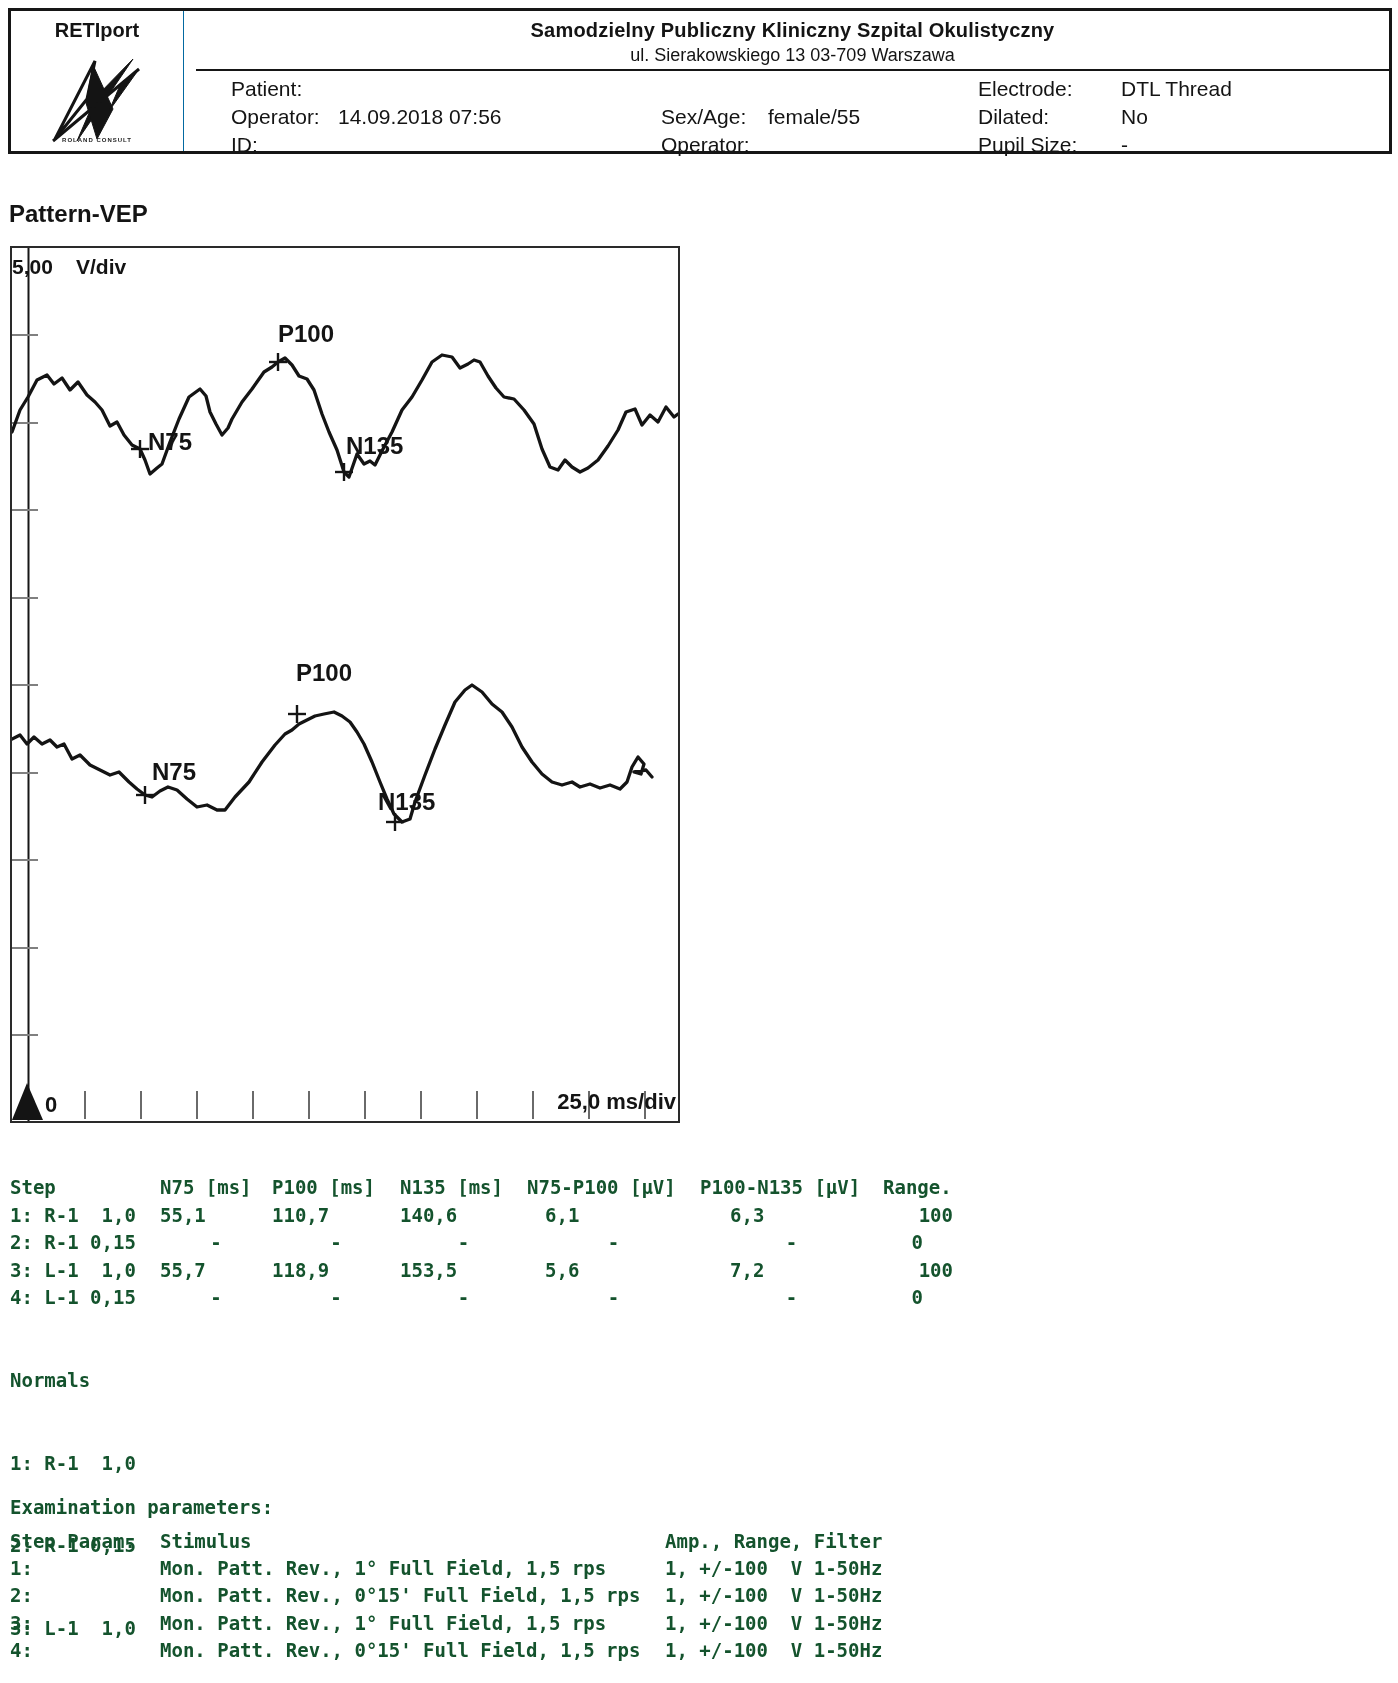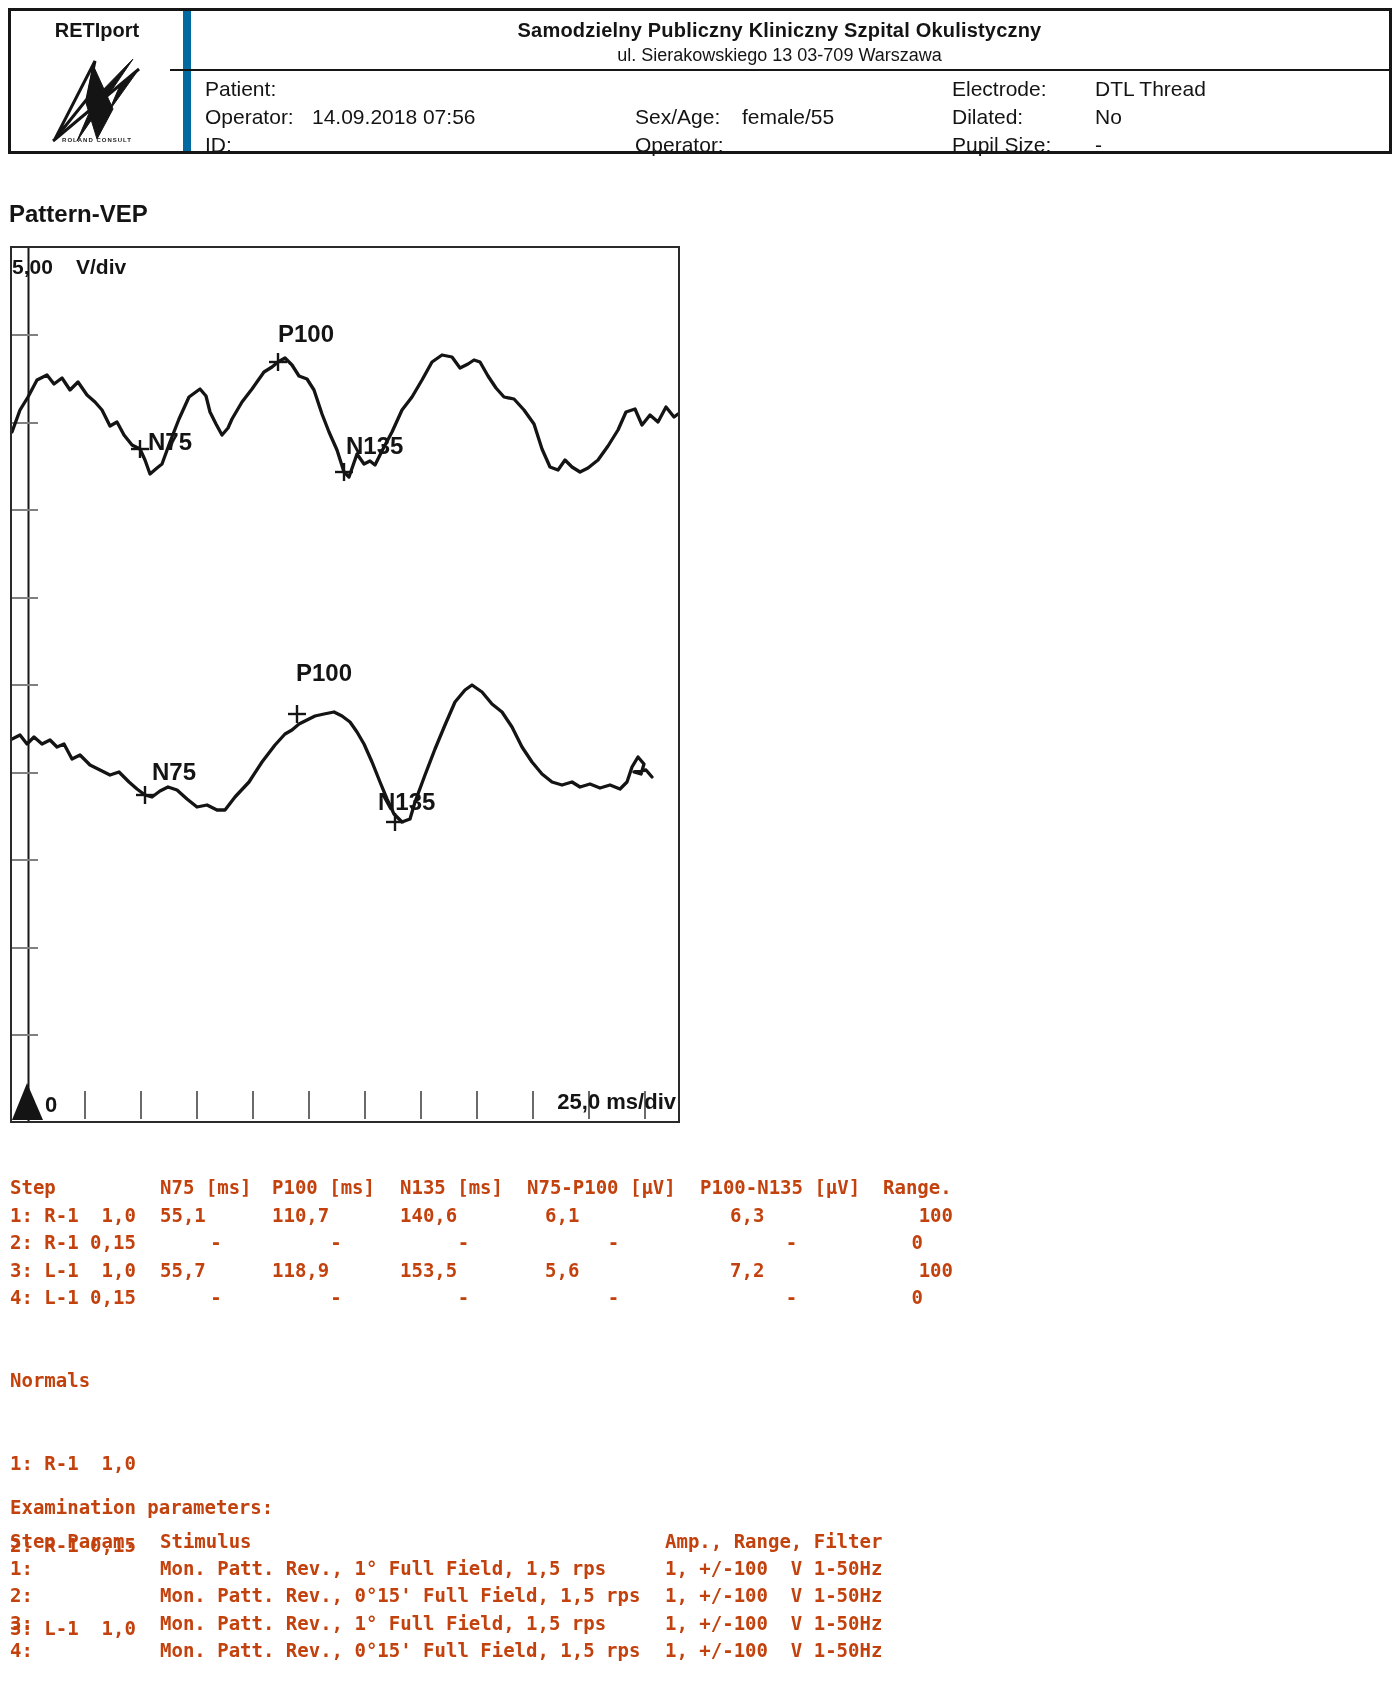--- a/index.html
+++ b/index.html
@@ -1,41 +1,41 @@
 <!DOCTYPE html>
 <html><head>
 <meta charset="utf-8">
 <style>
   html,body{margin:0;padding:0;background:#fff;}
   body{width:1398px;height:1683px;position:relative;font-family:"Liberation Sans",sans-serif;color:#141414;}
   .page{position:absolute;inset:0;background:#fff;}
 
   
   .header-box{position:absolute;left:8px;top:8px;width:1378px;height:140px;border:3px solid #161616;}
-  .logo-cell{position:absolute;left:0;top:0;width:172px;height:100%;border-right:8px solid #0369a1;}
+  .logo-cell{position:absolute;left:0;top:0;width:172px;height:100%;border-right:1px solid #0369a1;}
   .brand{position:absolute;left:0;top:8px;width:100%;text-align:center;font-weight:bold;font-size:20px;}
   .logo{position:absolute;left:38px;top:44px;}
   .logo-caption{position:absolute;left:0;top:126px;width:100%;text-align:center;font-size:6px;font-weight:bold;letter-spacing:1px;color:#222;}
-  .head-right{position:absolute;left:159px;top:0;right:0;height:100%;}
+  .head-right{position:absolute;left:185px;top:0;right:0;height:100%;}
   .hosp{position:absolute;left:0;top:0;right:0;height:58px;border-bottom:2px solid #161616;text-align:center;}
   .hosp-name{margin-top:8px;font-weight:bold;font-size:20px;letter-spacing:0.2px;}
   .hosp-addr{margin-top:3px;font-size:18px;}
   .info{position:absolute;left:0;top:60px;right:0;bottom:0;font-size:21px;}
   .info span{position:absolute;white-space:pre;}
 
   
   .section-title{position:absolute;left:9px;top:200px;font-weight:bold;font-size:24px;}
 
   
   .chart-box{position:absolute;left:10px;top:246px;width:666px;height:873px;border:2px solid #2a2a2a;background:#fff;}
   .chart-label{position:absolute;font-weight:bold;white-space:pre;}
   .marker-label{position:absolute;font-weight:bold;font-size:24px;}
 
   
-  .mono{font-family:"DejaVu Sans Mono",monospace;font-weight:bold;font-size:19px;color:#c2410c;}
+  .mono{font-family:"DejaVu Sans Mono",monospace;font-weight:bold;font-size:19px;color:#14532d;}
   .results{position:absolute;left:10px;top:1174px;line-height:27.5px;}
   .trow{display:flex;white-space:pre;}
   .c0{width:150px;}
   .c1{width:112px;}
   .c2{width:128px;}
   .c3{width:127px;}
   .c4{width:173px;padding-left:0;}
   .c5{width:183px;}
   .c6{width:40px;text-align:right;}
   .v4{padding-left:18px;}

